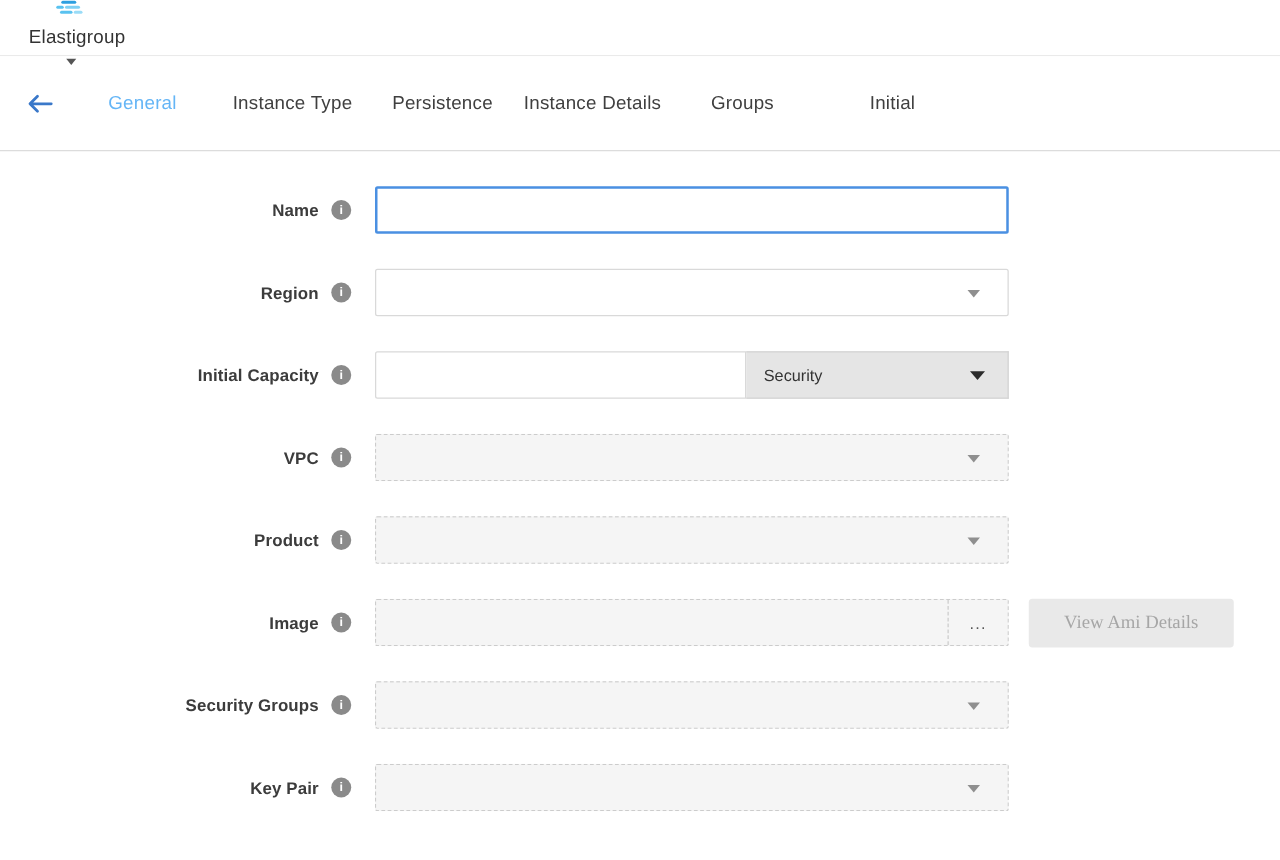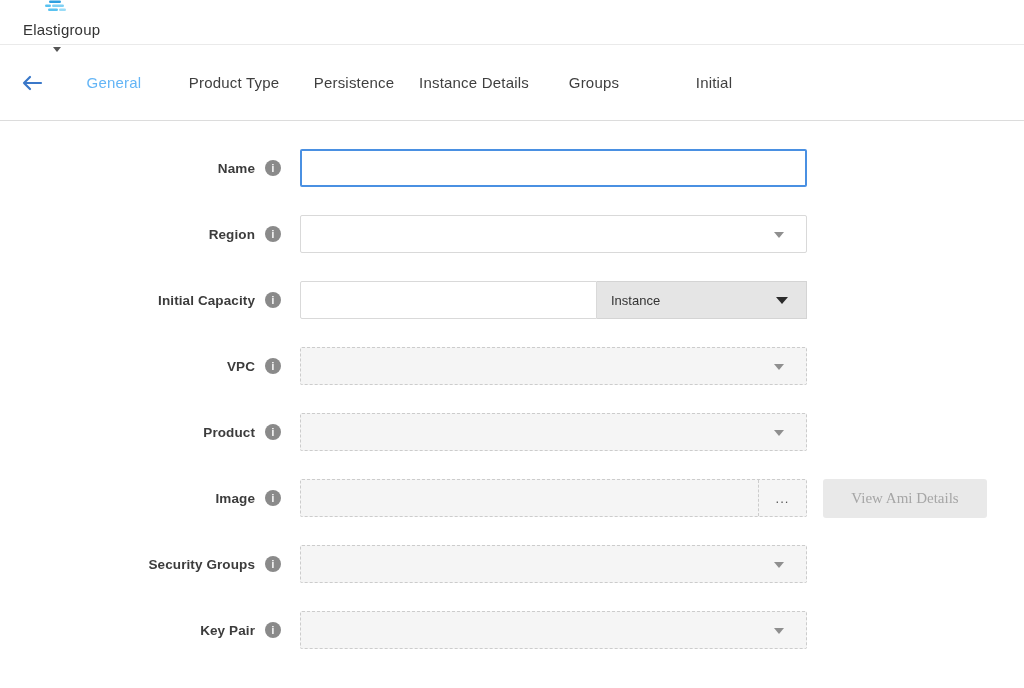--- a/index.html
+++ b/index.html
@@ -88,21 +88,21 @@
 </header>
 
 <nav class="tabbar">
   <div class="back-btn">
     <svg width="22" height="16" viewBox="0 0 22 16">
       <path d="M20 8 H3 M9 2 L3 8 L9 14" stroke="#3a78c9" stroke-width="2.2" fill="none" stroke-linecap="round" stroke-linejoin="round"></path>
     </svg>
   </div>
   <div class="tabs">
     <div class="tab active">General</div>
-    <div class="tab">Product Type</div>
+    <div class="tab">Instance Type</div>
     <div class="tab">Persistence</div>
     <div class="tab">Instance Details</div>
     <div class="tab">Groups</div>
     <div class="tab">Initial</div>
   </div>
 </nav>
 
 <main class="form">
 
   <div class="row">
@@ -128,21 +128,21 @@
   </div>
 
   <div class="row">
     <div class="label-wrap">
       <span class="label">Initial Capacity</span>
       <i class="info-icon">i</i>
     </div>
     <div class="split-field">
       <input class="text-input" type="text" value="" style="">
       <div class="unit-select">
-        <span class="unit-label">Instance</span>
+        <span class="unit-label">Security</span>
         <span class="caret big-dark"></span>
       </div>
     </div>
   </div>
 
   <div class="row">
     <div class="label-wrap">
       <span class="label">VPC</span>
       <i class="info-icon">i</i>
     </div>

